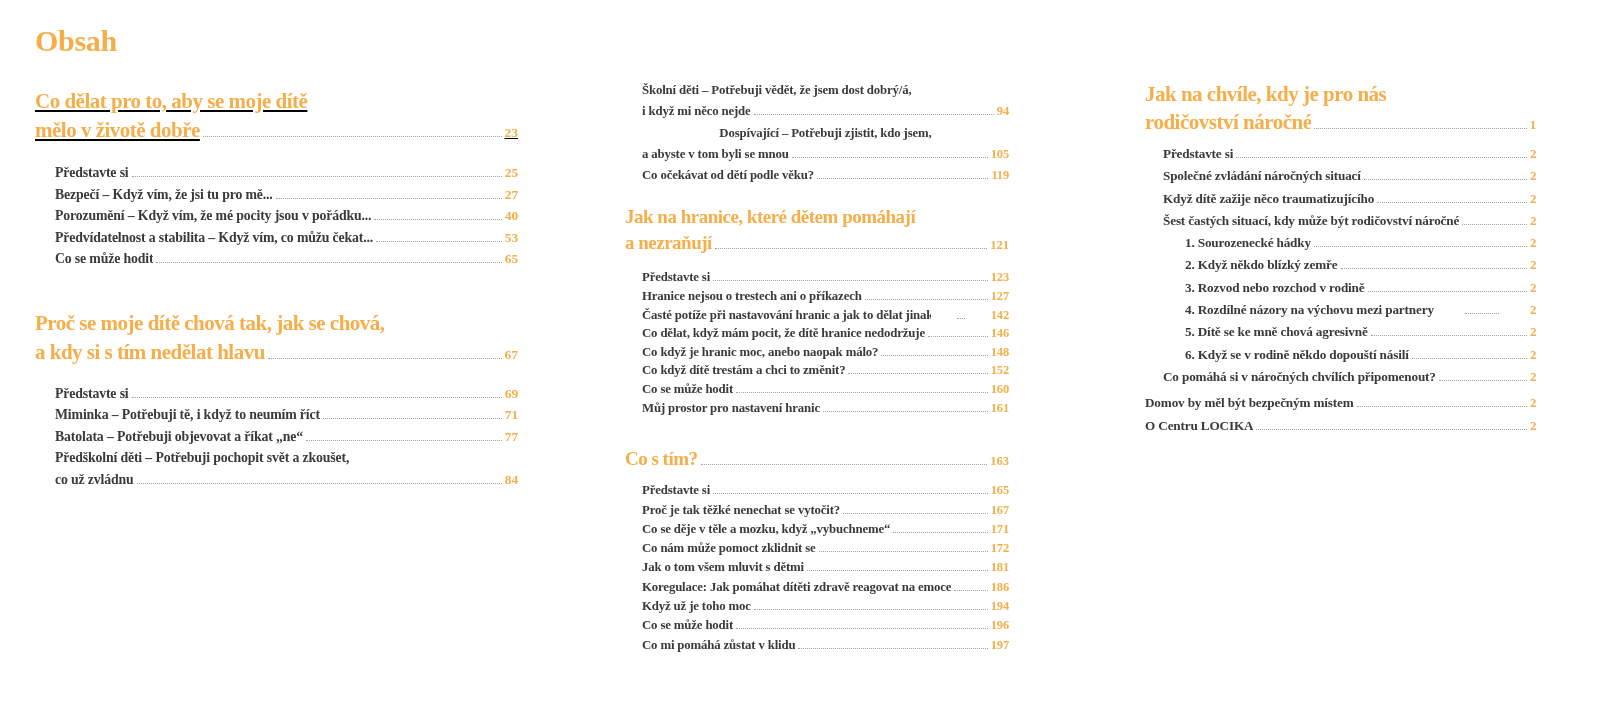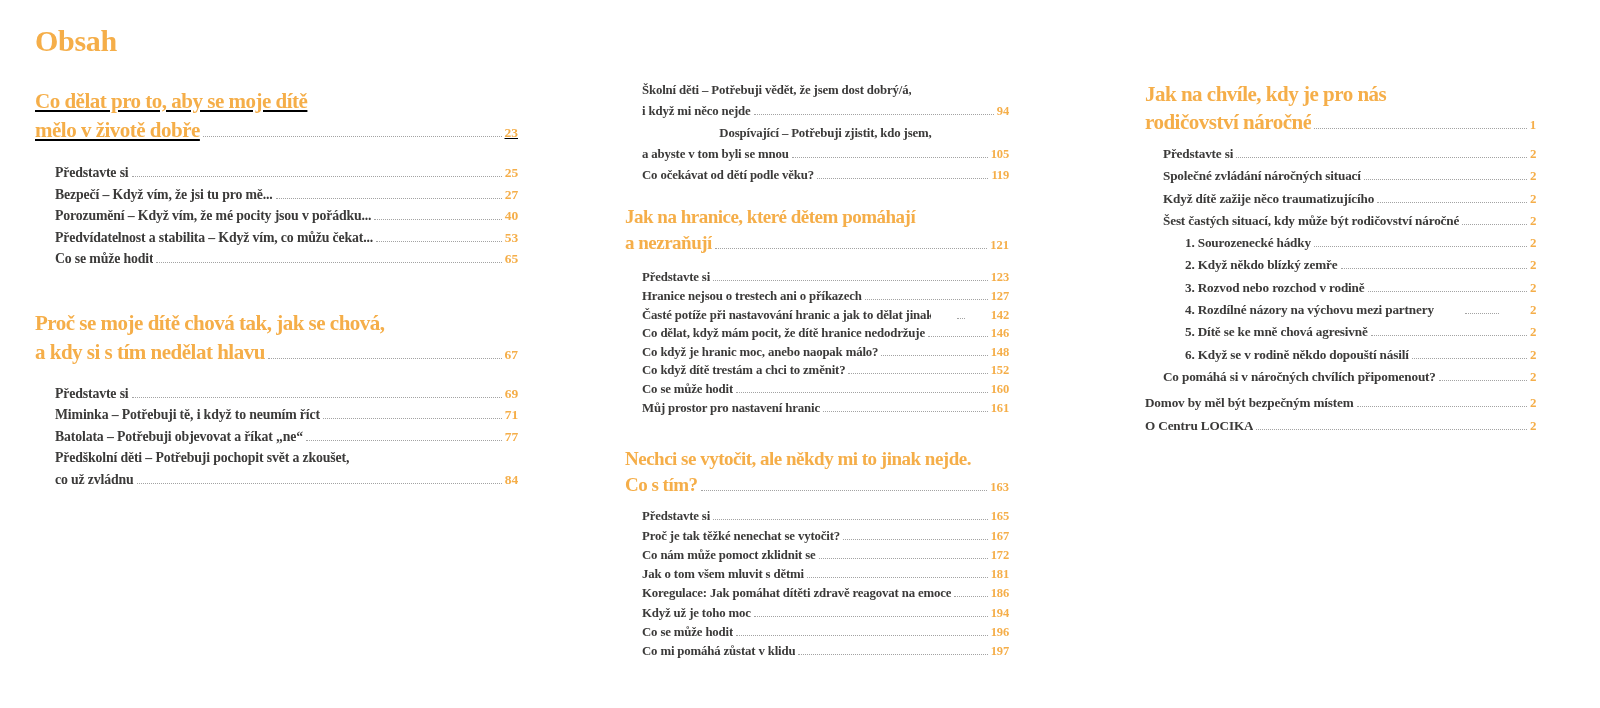--- a/index.html
+++ b/index.html
@@ -186,37 +186,41 @@
           <div class="leader"></div>
           <span class="num">160</span>
         </div>
         <div class="row" style="padding-left: 17px;">
           <span class="label">Můj prostor pro nastavení hranic</span>
           <div class="leader"></div>
           <span class="num">161</span>
         </div>
       </div>
       <div class="block" style="margin-top: 29px;">
-        <div class="sec-line">Nechci se vytočit, ale někdy mi to jinak nejde.</div>
         <div class="sec-last">
           <span class="sec-text">Co s tím?</span>
           <div class="leader"></div>
           <span class="num">163</span>
         </div>
       </div>
       <div class="block" style="margin-top: 7px; --lh: 19.3px;">
         <div class="row" style="padding-left: 17px;">
           <span class="label">Představte si</span>
           <div class="leader"></div>
           <span class="num">165</span>
         </div>
         <div class="row" style="padding-left: 17px;">
           <span class="label">Proč je tak těžké nenechat se vytočit?</span>
           <div class="leader"></div>
           <span class="num">167</span>
+        </div>
+        <div class="row" style="padding-left: 17px;">
+          <span class="label">Co se děje v těle a mozku, když „vybuchneme“</span>
+          <div class="leader"></div>
+          <span class="num">171</span>
         </div>
         <div class="row" style="padding-left: 17px;">
           <span class="label">Co nám může pomoct zklidnit se</span>
           <div class="leader"></div>
           <span class="num">172</span>
         </div>
         <div class="row" style="padding-left: 17px;">
           <span class="label">Jak o tom všem mluvit s dětmi</span>
           <div class="leader"></div>
           <span class="num">181</span>

